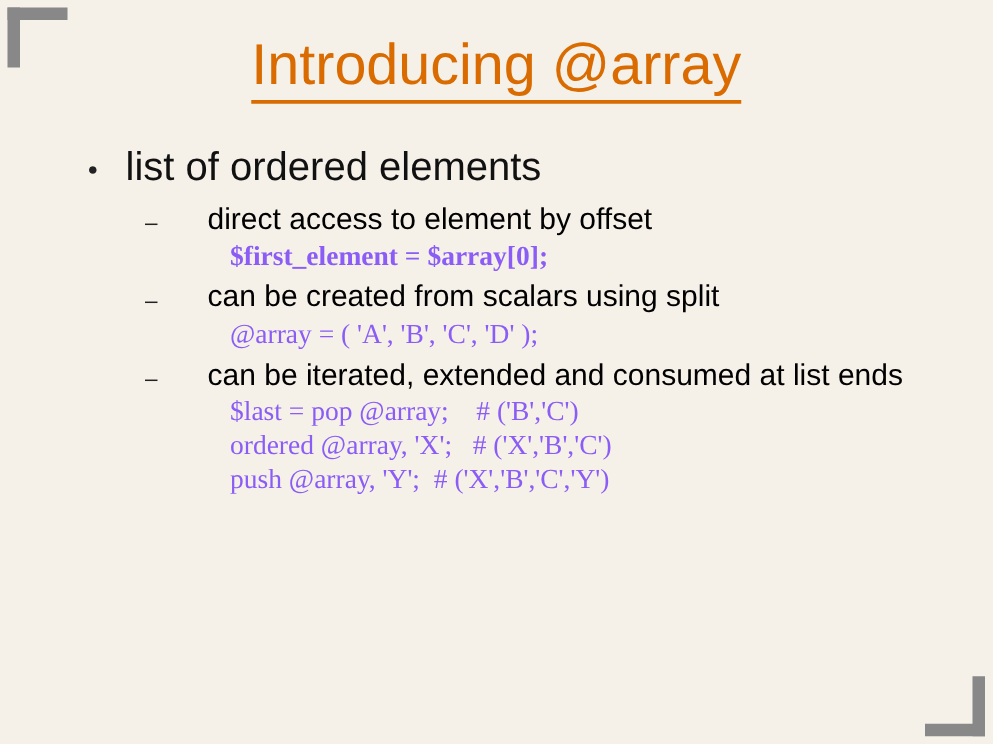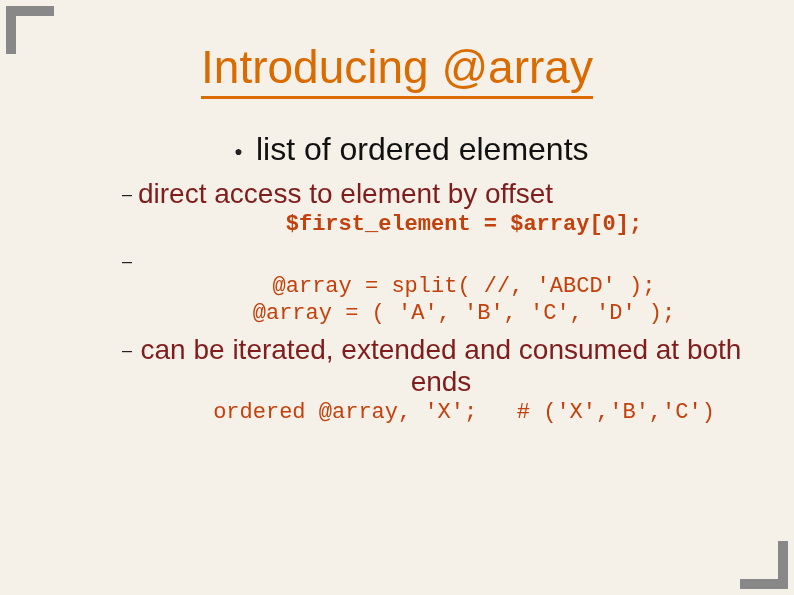--- a/index.html
+++ b/index.html
@@ -10,39 +10,38 @@
     position: relative;
   }
   .corner-tl-h { position: absolute; top: 6px; left: 6px; width: 48px; height: 10px; background: #888; }
   .corner-tl-v { position: absolute; top: 6px; left: 6px; width: 10px; height: 48px; background: #888; }
   .corner-br-h { position: absolute; bottom: 6px; right: 6px; width: 48px; height: 10px; background: #888; }
   .corner-br-v { position: absolute; bottom: 6px; right: 6px; width: 10px; height: 48px; background: #888; }
 
   .slide {
     position: absolute;
     top: 0; left: 0; right: 0; bottom: 0;
-    padding: 40px 50px 30px 50px;
+    padding: 24px 50px 30px 50px;
   }
 
   .title {
     color: #d96b00;
     font-size: 46px;
     text-align: center;
     border-bottom: 3px solid #d96b00;
     display: block;
     width: fit-content;
     margin: 0 auto 32px auto;
     padding-bottom: 2px;
     font-weight: normal;
   }
 
   ul.level1 {
     list-style: none;
     padding-left: 20px;
-    text-align: center;
   }
   ul.level1 > li::before {
     content: "●";
     font-size: 14px;
     color: #222;
     display: inline-block;
     width: 26px;
     vertical-align: 4px;
   }
   ul.level1 > li > .l1-text {
@@ -58,33 +57,34 @@
   ul.level2 > li { margin-bottom: 4px; }
   ul.level2 > li > .row2 { display: flex; align-items: flex-start; }
   ul.level2 > li .dash {
     font-size: 18px;
     color: #222;
     width: 22px;
     flex-shrink: 0;
     padding-top: 6px;
   }
   ul.level2 > li .l2-text {
-    font-size: 28px;
-    color: #7f1d1d;
+    font-size: 24px;
+    color: #000000;
     line-height: 1.15;
+    margin-left: 28px;
   }
 
   .code-block {
     padding-left: 68px;
     font-size: 22px;
-    color: #c2410c;
+    color: #8b5cf6;
     line-height: 1.22;
     margin-top: 2px;
     margin-bottom: 6px;
-    font-family: Liberation Mono, monospace;
+    font-family: Liberation Serif, serif;
   }
   .code-block.bold .line { font-weight: bold; }
   .code-block .line { white-space: pre; }
 </style>
 </head>
 <body>
 
 <div class="corner-tl-h"></div>
 <div class="corner-tl-v"></div>
 <div class="corner-br-h"></div>
@@ -106,34 +106,36 @@
             <span class="l2-text">direct access to element by offset</span>
           </div>
           <div class="code-block bold">
             <div class="line">$first_element = $array[0];</div>
           </div>
         </li>
 
         <li>
           <div class="row2">
             <span class="dash">–</span>
+            <span class="l2-text">can be created from scalars using split</span>
           </div>
           <div class="code-block">
-            <div class="line">@array = split( //, 'ABCD' );</div>
             <div class="line">@array = ( 'A', 'B', 'C', 'D' );</div>
           </div>
         </li>
 
         <li>
           <div class="row2">
             <span class="dash">–</span>
-            <span class="l2-text">can be iterated, extended and consumed at both ends</span>
+            <span class="l2-text">can be iterated, extended and consumed at list ends</span>
           </div>
           <div class="code-block">
+            <div class="line">$last = pop @array;    # ('B','C')</div>
             <div class="line">ordered @array, 'X';   # ('X','B','C')</div>
+            <div class="line">push @array, 'Y';  # ('X','B','C','Y')</div>
           </div>
         </li>
 
       </ul>
     </li>
   </ul>
 
 </div>
 
 </body></html>

